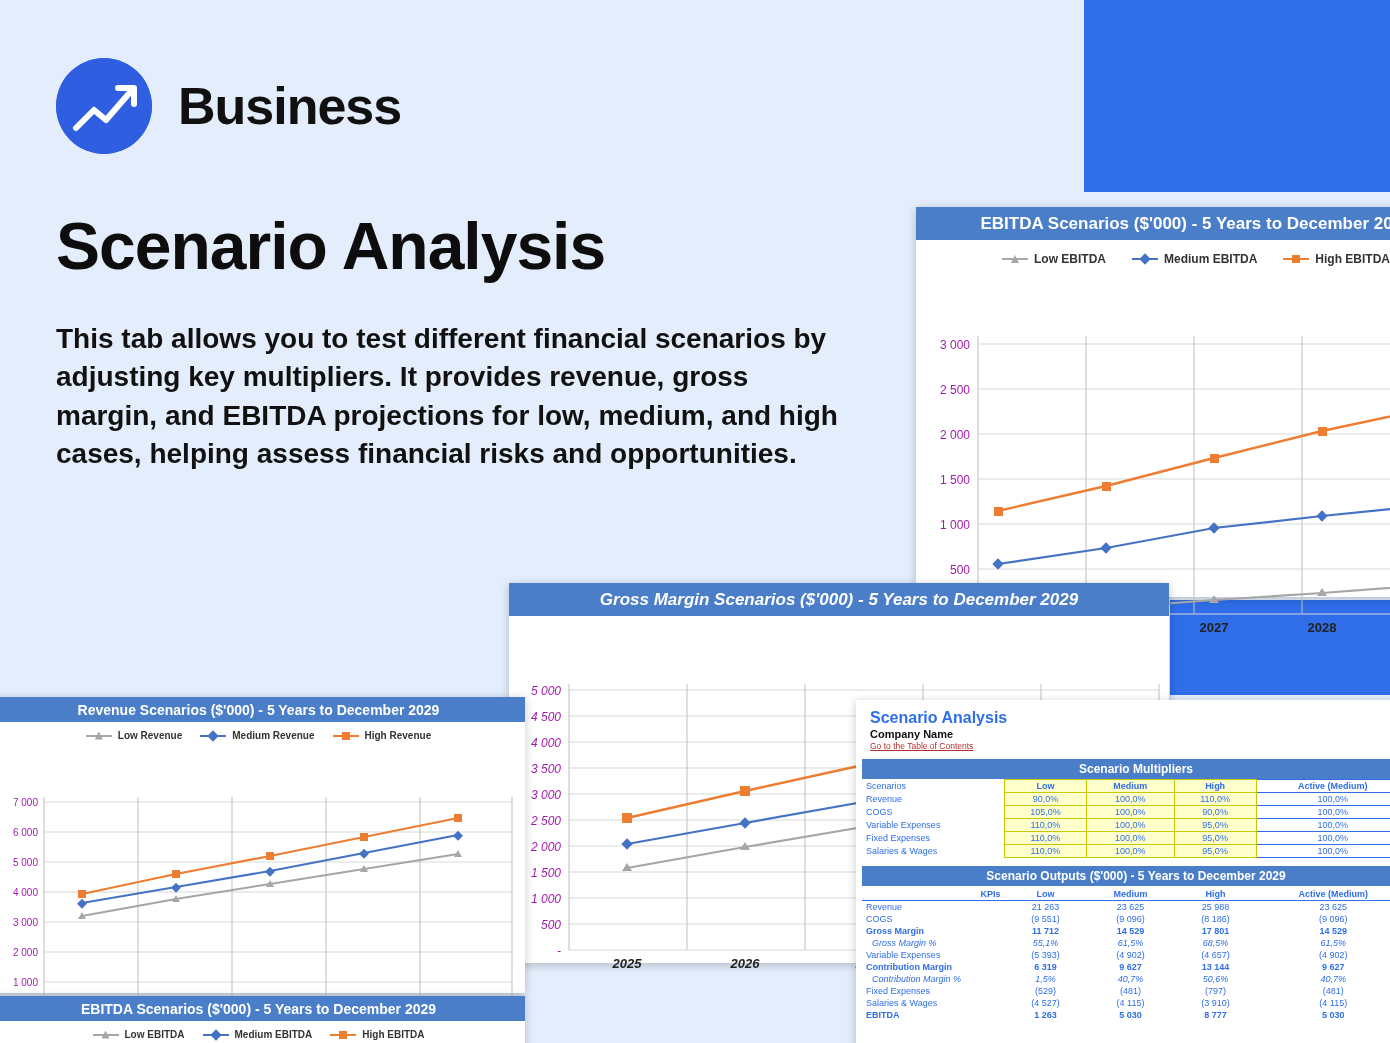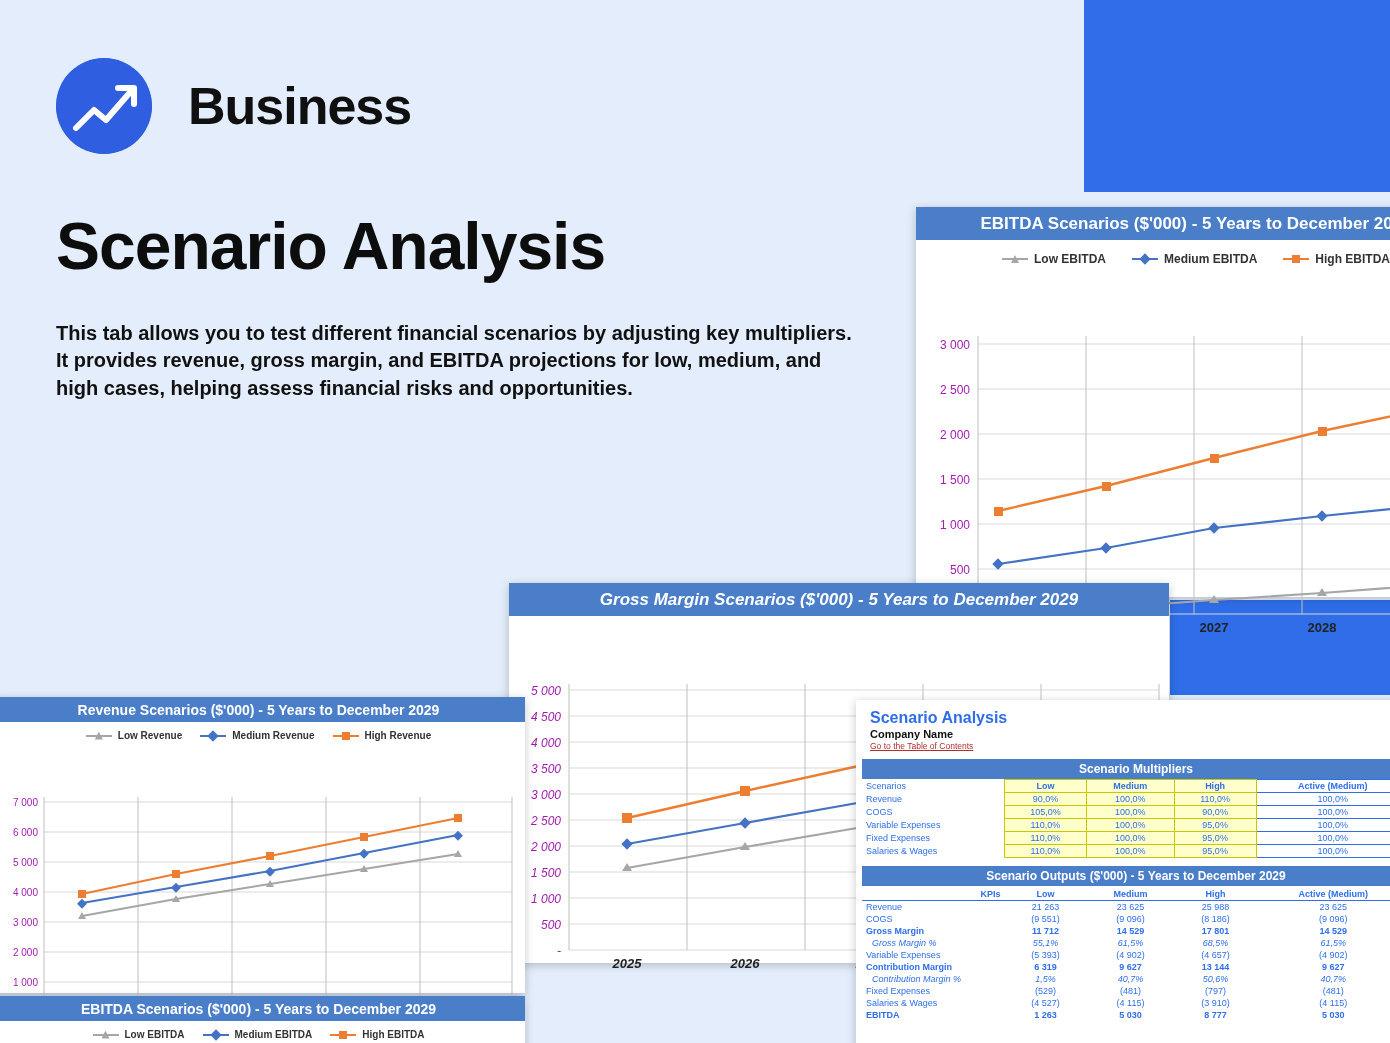--- a/index.html
+++ b/index.html
@@ -11,27 +11,27 @@
   }
   
   .blue-block{position:absolute;background:#2f6ee8;}
   #blue-top{left:1084px;top:0;width:306px;height:192px;}
   #blue-mid{left:1170px;top:600px;width:220px;height:95px;}
 
   
   #brand{position:absolute;left:56px;top:58px;display:flex;align-items:center;}
   #brand-mark{width:96px;height:96px;border-radius:50%;background:#2f5fe0;position:relative;overflow:hidden;}
   #brand-mark svg{position:absolute;left:0;top:0;}
-  #brand-text{margin-left:36px;line-height:1;}
+  #brand-text{margin-left:26px;line-height:1;}
   #brand-line1{font-size:52px;font-weight:bold;letter-spacing:-1px;color:#101010;}
   #brand-line2{font-size:40px;font-weight:bold;letter-spacing:10px;color:#101010;margin-top:6px;}
   #brand-line2 .kit{color:#2f5fe0;}
 
   #page-title{position:absolute;left:56px;top:208px;font-size:66px;font-weight:bold;letter-spacing:-1px;color:#0d0d0d;}
-  #page-desc{position:absolute;left:56px;top:320px;width:800px;font-size:20px;font-weight:bold;line-height:1.37;color:#111;}
+  #page-desc{position:absolute;left:56px;top:320px;width:800px;font-size:28px;font-weight:bold;line-height:1.37;color:#111;}
 
   
   .card{position:absolute;background:#fff;box-shadow:0 2px 9px rgba(0,0,0,.22);}
   .card-title{background:#4a7ec9;color:#fff;font-weight:bold;text-align:center;}
   .legend{display:flex;justify-content:center;align-items:center;gap:26px;font-size:12px;font-weight:bold;color:#333;}
   .legend .item{display:flex;align-items:center;gap:6px;white-space:nowrap;}
   .lg-mark{display:inline-block;width:26px;height:2px;position:relative;}
   .lg-mark::after{content:"";position:absolute;left:9px;top:-3px;width:8px;height:8px;}
   .lg-low .lg-mark{background:#a6a6a6;}
   .lg-low .lg-mark::after{background:#a6a6a6;clip-path:polygon(50% 0,100% 100%,0 100%);}

